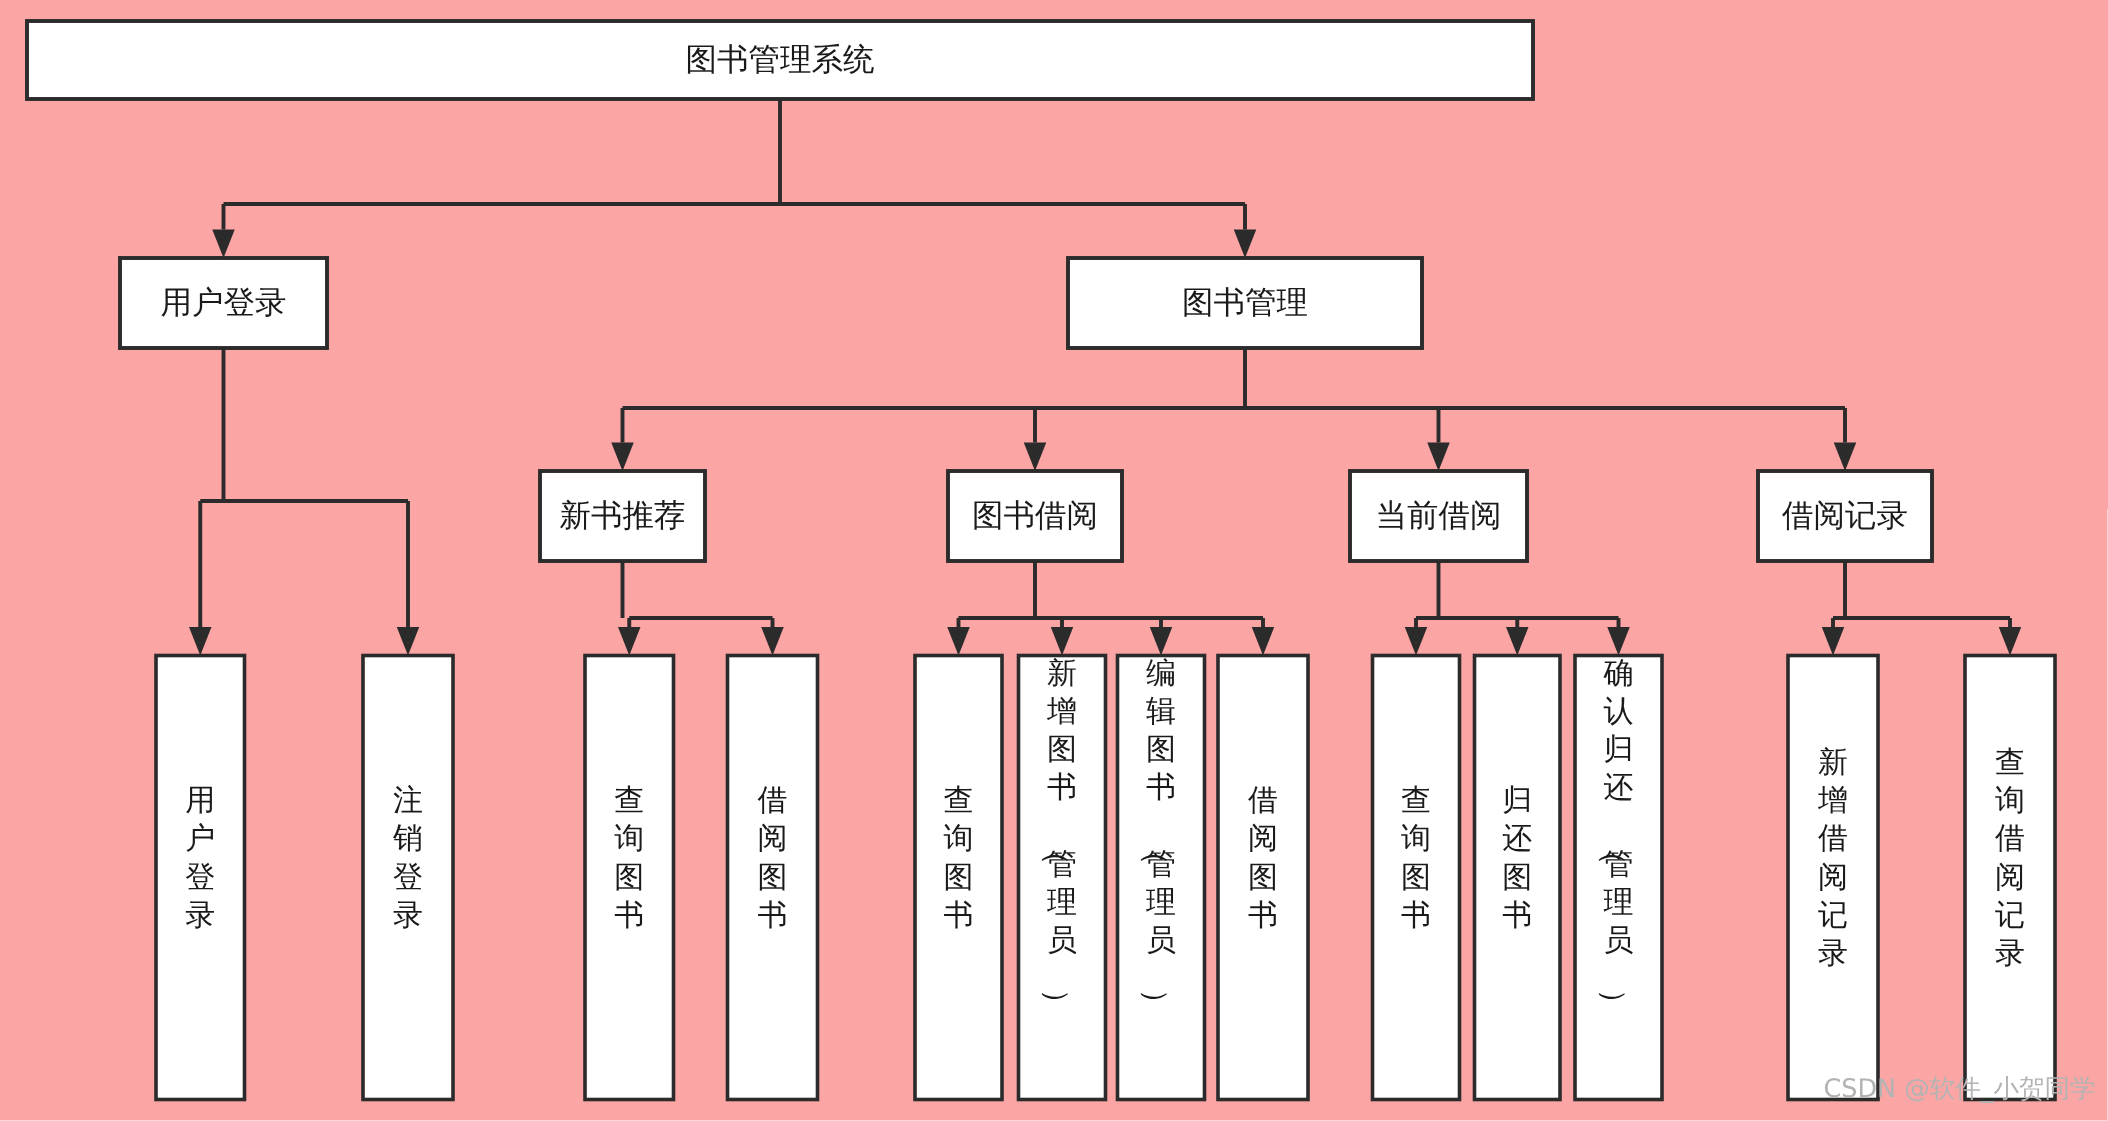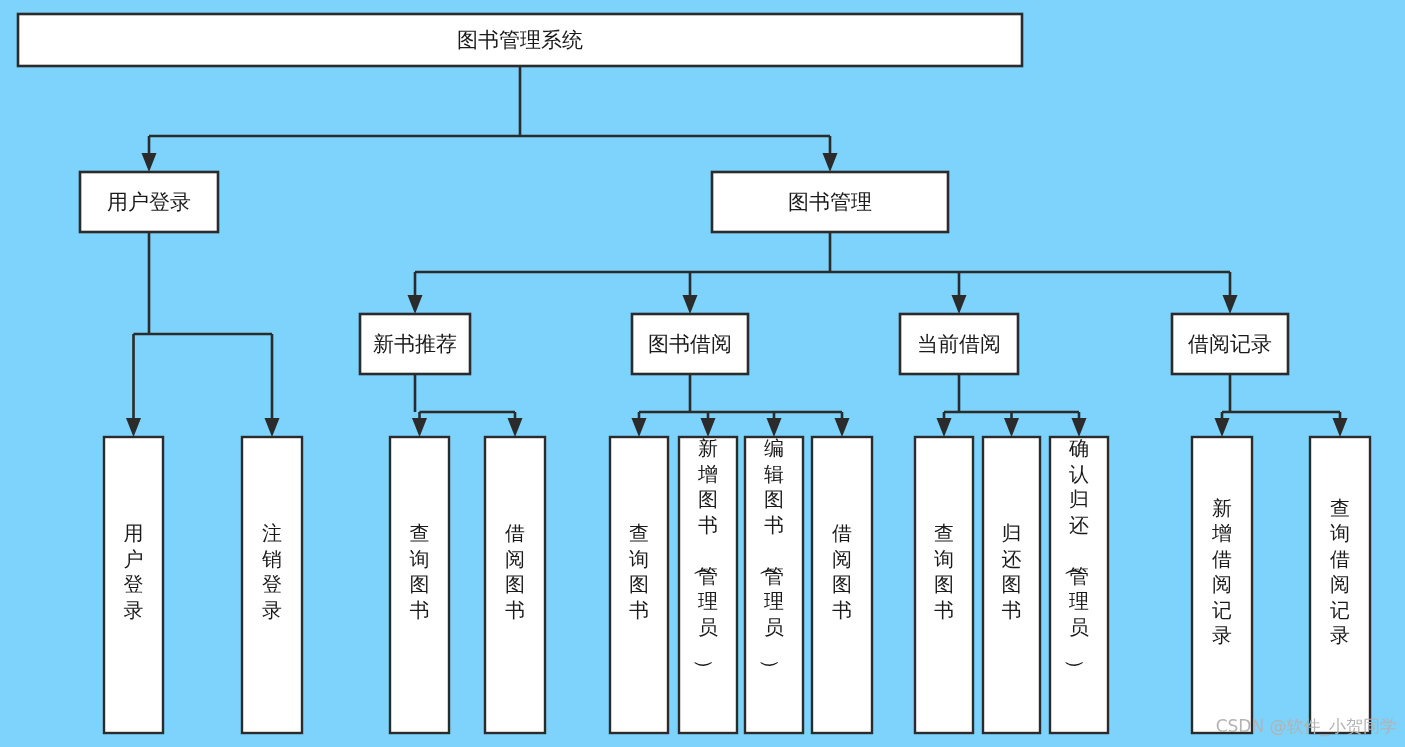--- a/index.html
+++ b/index.html
@@ -11,21 +11,21 @@
   body {
     width: 1405px;
     height: 747px;
     overflow: hidden;
     font-family: "DejaVu Sans", "Liberation Sans", sans-serif;
   }
   #diagram-root {
     position: relative;
     width: 1405px;
     height: 747px;
-    background: #7dd3fc;
+    background: #fca5a5;
   }
   svg#diagram-svg {
     display: block;
     width: 1405px;
     height: 747px;
   }
   .node-box {
     fill: #ffffff;
     stroke: #2b2b2b;
     stroke-width: 2.6;

